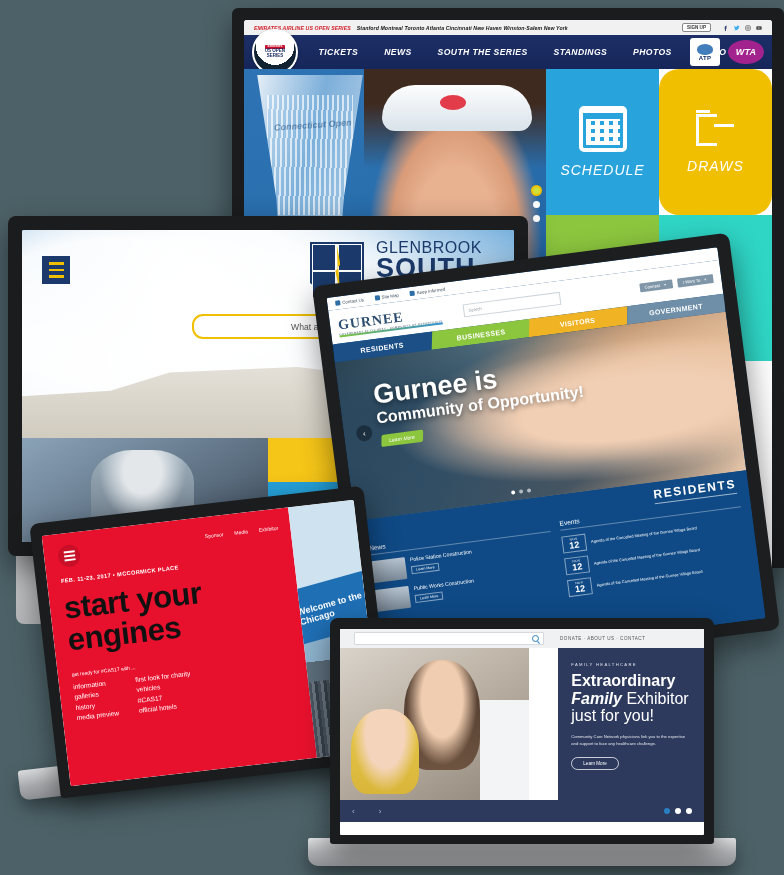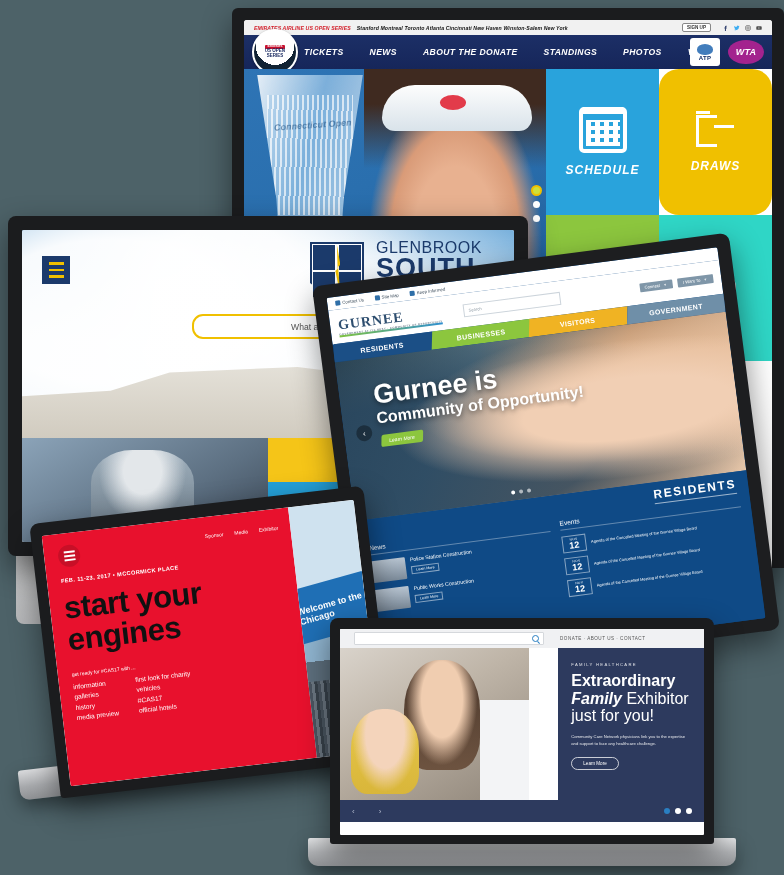--- a/index.html
+++ b/index.html
@@ -24,21 +24,21 @@
   .uso-topbar{height:15px;background:#f1f1f1;display:flex;align-items:center;
     padding:0 10px;gap:6px;font-size:5.2px;font-weight:bold;font-style:italic;color:#111;}
   .uso-topbar .red{color:#d3212c;letter-spacing:.1px;}
   .uso-cities{color:#111;letter-spacing:.1px;}
   .uso-signup{margin-left:auto;border:1px solid #888;border-radius:2px;
      padding:1px 4px;font-size:4.6px;color:#333;background:#fff;font-style:normal;}
   .uso-soc{display:flex;gap:5px;align-items:center;margin-left:6px;}
   .uso-soc i{display:block;width:6px;height:6px;opacity:.85;}
 
   .uso-nav{height:34px;background:linear-gradient(#1c2f66,#16265a);display:flex;align-items:center;
-    position:relative;}
+    position:relative;justify-content:center;}
   .uso-logo{position:absolute;left:8px;top:-6px;width:42px;height:42px;border-radius:50%;
     background:radial-gradient(circle at 50% 35%,#fff 0 56%,#123 56% 100%);
     border:2px solid #fff;box-shadow:0 1px 3px rgba(0,0,0,.4);
     display:flex;flex-direction:column;align-items:center;justify-content:center;}
   .uso-logo b{font-size:4.5px;color:#13245c;line-height:1.05;text-align:center;display:block;}
   .uso-logo .em{background:#c8102e;color:#fff;font-size:3.6px;padding:0 2px;border-radius:1px;}
   .uso-nav ul{list-style:none;display:flex;margin:0 0 0 60px;padding:0;gap:26px;align-items:center;}
   .uso-nav li{color:#fff;font-size:8.6px;font-weight:bold;font-style:italic;letter-spacing:.4px;}
   .uso-search{color:#fff;font-size:10px;margin-left:20px;}
   .uso-atp{position:absolute;right:52px;top:3px;width:30px;height:28px;background:#fff;
@@ -72,21 +72,21 @@
   .uso-dots i{width:7px;height:7px;border-radius:50%;background:#fff;display:block;}
   .uso-dots i.on{background:#cfe03a;box-shadow:0 0 0 2px #f0c000;}
 
   .uso-tiles{flex:1;display:flex;flex-wrap:wrap;}
   .tile{width:50%;height:50%;display:flex;flex-direction:column;align-items:center;
     justify-content:center;gap:10px;color:#fff;}
   .tile.blue{background:#29a3dc;}
   .tile.yellow{background:#f0c000;border-radius:20px;}
   .tile.green{background:#8cc63e;}
   .tile.teal{background:#2fd6c6;}
-  .tile span{font-size:12px;font-weight:bold;font-style:italic;letter-spacing:1px;}
+  .tile span{font-size:14px;font-weight:normal;font-style:italic;letter-spacing:1px;}
   .ico{width:40px;height:38px;position:relative;}
   .ico.cal{border:4px solid #fff;border-radius:5px;}
   .ico.cal:before{content:"";position:absolute;left:0;right:0;top:-4px;height:7px;background:#fff;}
   .ico.cal:after{content:"";position:absolute;left:3px;right:3px;top:9px;bottom:3px;
     background:repeating-linear-gradient(90deg,#fff 0 5px,transparent 5px 9px),
                repeating-linear-gradient(0deg,#fff 0 4px,transparent 4px 8px);}
   .ico.draw:before{content:"";position:absolute;left:0;top:4px;width:18px;height:26px;
     border:3px solid #fff;border-right:0;}
   .ico.draw:after{content:"";position:absolute;left:18px;top:14px;width:20px;height:3px;background:#fff;}
   .ico.draw em{position:absolute;left:0;top:0;width:14px;height:3px;background:#fff;}
@@ -327,21 +327,21 @@
 
       <div class="uso-nav">
         <div class="uso-logo">
           <b class="em">Emirates</b>
           <b>US OPEN</b>
           <b>SERIES</b>
         </div>
         <ul>
           <li>TICKETS</li>
           <li>NEWS</li>
-          <li>ABOUT THE DONATE</li>
+          <li>SOUTH THE SERIES</li>
           <li>STANDINGS</li>
           <li>PHOTOS</li>
           <li>VIDEO</li>
         </ul>
         <span class="uso-search">
           <svg viewBox="0 0 12 12" width="11" height="11">
               <circle cx="5" cy="5" r="3.4" fill="none" stroke="#fff" stroke-width="1.2"></circle>
               <path d="M7.6 7.6L10.6 10.6" stroke="#fff" stroke-width="1.2"></path>
             </svg>
         </span>

